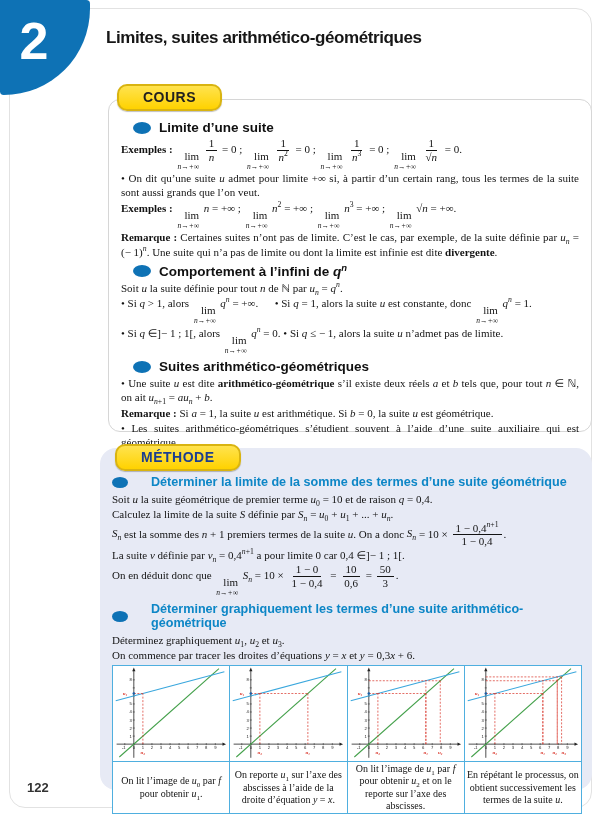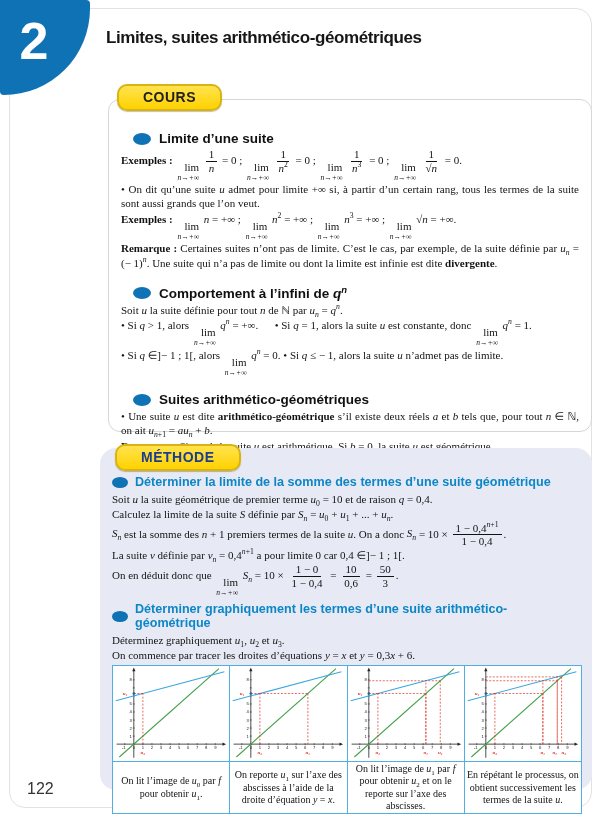--- a/index.html
+++ b/index.html
@@ -42,26 +42,26 @@
     padding:15px 12px 6px 12px; background:#fff;
   }
   .methode-box {
     position:absolute; left:100px; top:448px; width:492px; height:342px;
     background:#e7eaf5; border-radius:16px;
     padding:21px 10px 6px 12px;
   }
   .sec-head {
     display:flex; align-items:center;
     font-family:"Liberation Sans", sans-serif; font-weight:bold;
-    font-size:13.5px; color:#101010; margin:16px 0 2px 12px;
+    font-size:13.5px; color:#101010; margin:5px 0 2px 12px;
   }
   .m-head {
     display:flex; align-items:center;
     font-family:"Liberation Sans", sans-serif; font-weight:bold;
-    font-size:12.6px; color:#0d86c6; margin:6px 0 3px 0;
+    font-size:12.6px; color:#0d86c6; margin:6px 0 3px 0;gap:16px;
   }
   .dot {
     width:18px; height:12px; border-radius:50%; background:#0e72b5;
     margin-right:8px; flex:0 0 auto;
   }
   .m-head .dot { width:16px; height:11px; margin-right:7px; }
   .p {
     font-size:11px; line-height:1.3; margin:1px 0; text-align:justify;
     color:#131313;
   }
@@ -83,22 +83,22 @@
   }
   .gtable td { border:1px solid #4fafdf; padding:0; }
   .gcell { width:117px; height:96px; }
   .gcell svg { display:block; }
   .ccell {
     font-size:10px; line-height:1.25; text-align:center;
     padding:4px 3px; height:52px; vertical-align:middle; color:#131313;
   }
   .page-num {
     position:absolute; left:27px; top:780px;
-    font-family:"Liberation Sans", sans-serif; font-weight:normal;
-    font-size:16px; color:#333;
+    font-family:"Liberation Sans", sans-serif; font-weight:bold;
+    font-size:13px; color:#333;
   }
 </style>
 </head>
 <body>
 
 <div class="page-frame"></div>
 
 <div class="chapter-tab">
   <span class="chapter-num">2</span>
 </div>

